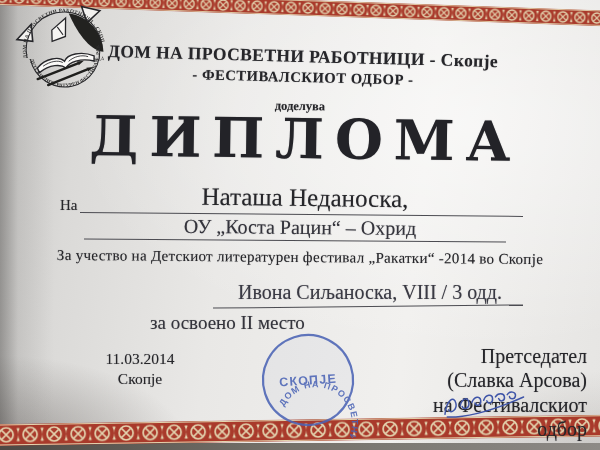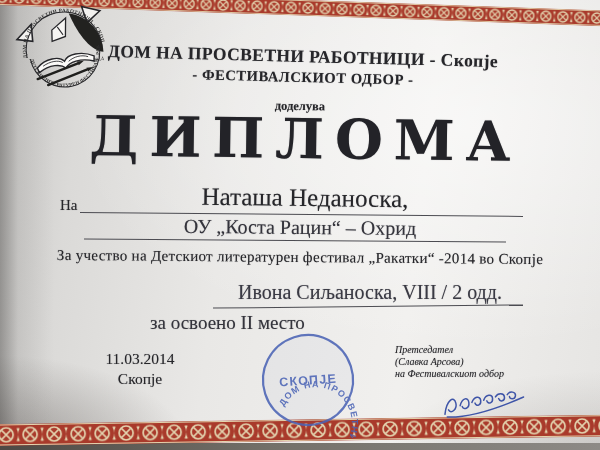--- a/index.html
+++ b/index.html
@@ -42,21 +42,21 @@
   .rule2{left:84px;top:240px;width:422px;transform:rotate(0.4deg);}
   
   .participation{left:0;top:249px;width:600px;text-align:center;white-space:nowrap;
        font-size:15px;letter-spacing:.3px;transform:rotate(0.5deg);}
   .mentor-label{left:27px;top:286px;font-size:16.5px;transform:rotate(0.3deg);}
   .student{left:210px;top:281px;width:320px;text-align:center;font-size:20px;color:#3a3a44;}
   .rule3{left:213px;top:306px;width:310px;transform:rotate(-0.6deg);}
   .award{left:150px;top:312px;width:312px;font-size:19px;color:#34343c;}
   
   .date-block{left:78px;top:349px;width:124px;text-align:center;font-size:15.5px;line-height:1.28;}
-  .pres-block{left:395px;top:344px;width:192px;text-align:left;font-size:10px;line-height:1.22;font-style:italic;}
+  .pres-block{left:395px;top:344px;width:192px;text-align:right;font-size:20px;line-height:1.22;}
   .signature{left:438px;top:386px;transform:rotate(-6deg);}
   .stamp{left:250px;top:322px;}
   .logo{left:14px;top:2px;}
 </style>
 </head>
 <body>
 
 <div id="stage">
 
   <div class="abs bottom-shadow"></div>
@@ -124,21 +124,21 @@
 
   <div class="abs prefix soft">На</div>
   <div class="abs name-row">
     <span class="name soft">Наташа Неданоска,</span>
   </div>
   <div class="rule rule1"></div>
   <div class="abs school soft">ОУ „Коста Рацин“ – Охрид</div>
   <div class="rule rule2"></div>
 
   <div class="abs participation soft">За учество на Детскиот литературен фестивал „Ракатки“ -2014 во Скопје</div>
-  <div class="abs student soft">Ивона Сиљаноска, VIII / 2 одд.</div>
+  <div class="abs student soft">Ивона Сиљаноска, VIII / 3 одд.</div>
   <div class="rule rule3"></div>
   <div class="abs award soft">за освоено II место</div>
 
   <div class="abs date-block">
     <div class="soft">11.03.2014</div>
     <div class="soft">Скопје</div>
   </div>
 
   <svg class="abs stamp" width="116" height="116" viewBox="-58 -58 116 116">
     <g transform="rotate(-18)" opacity="0.87">

